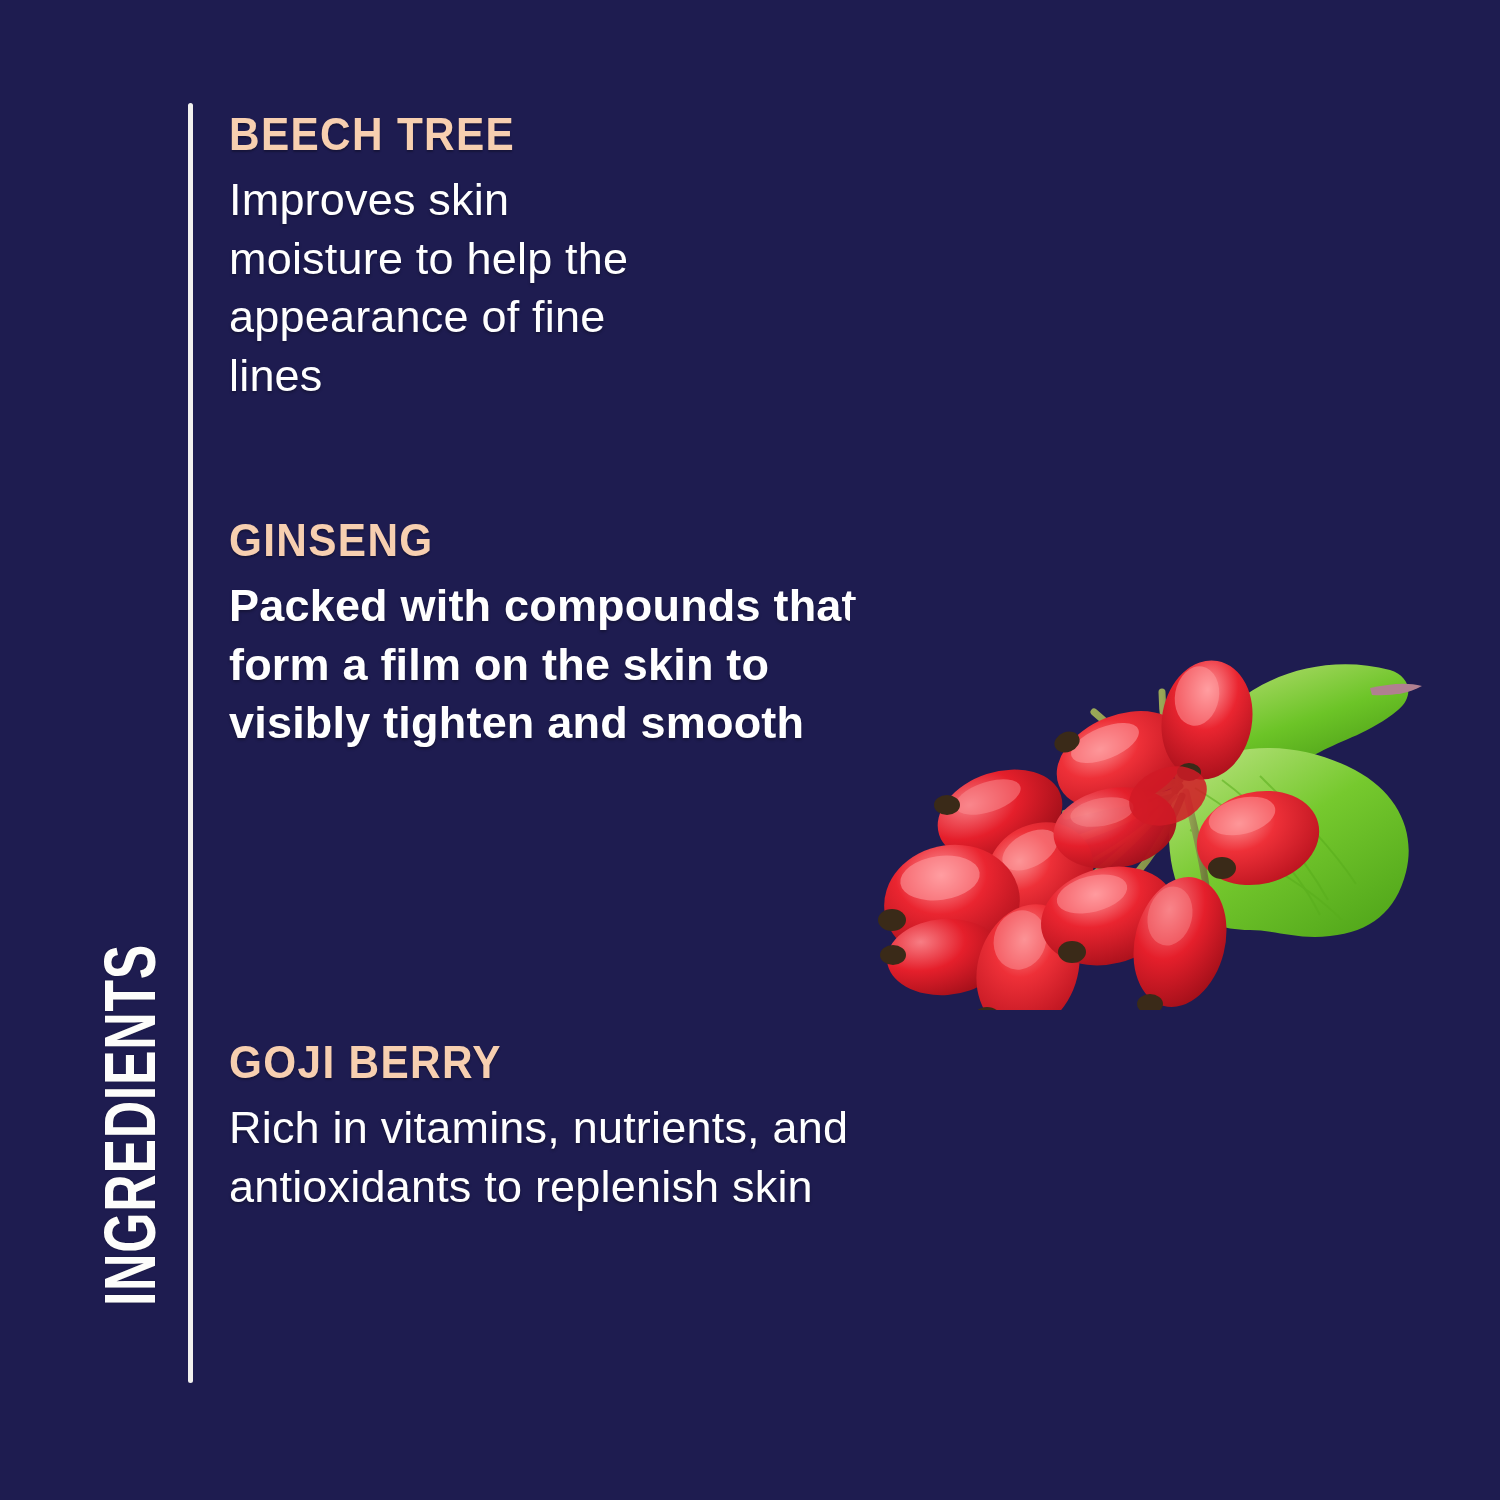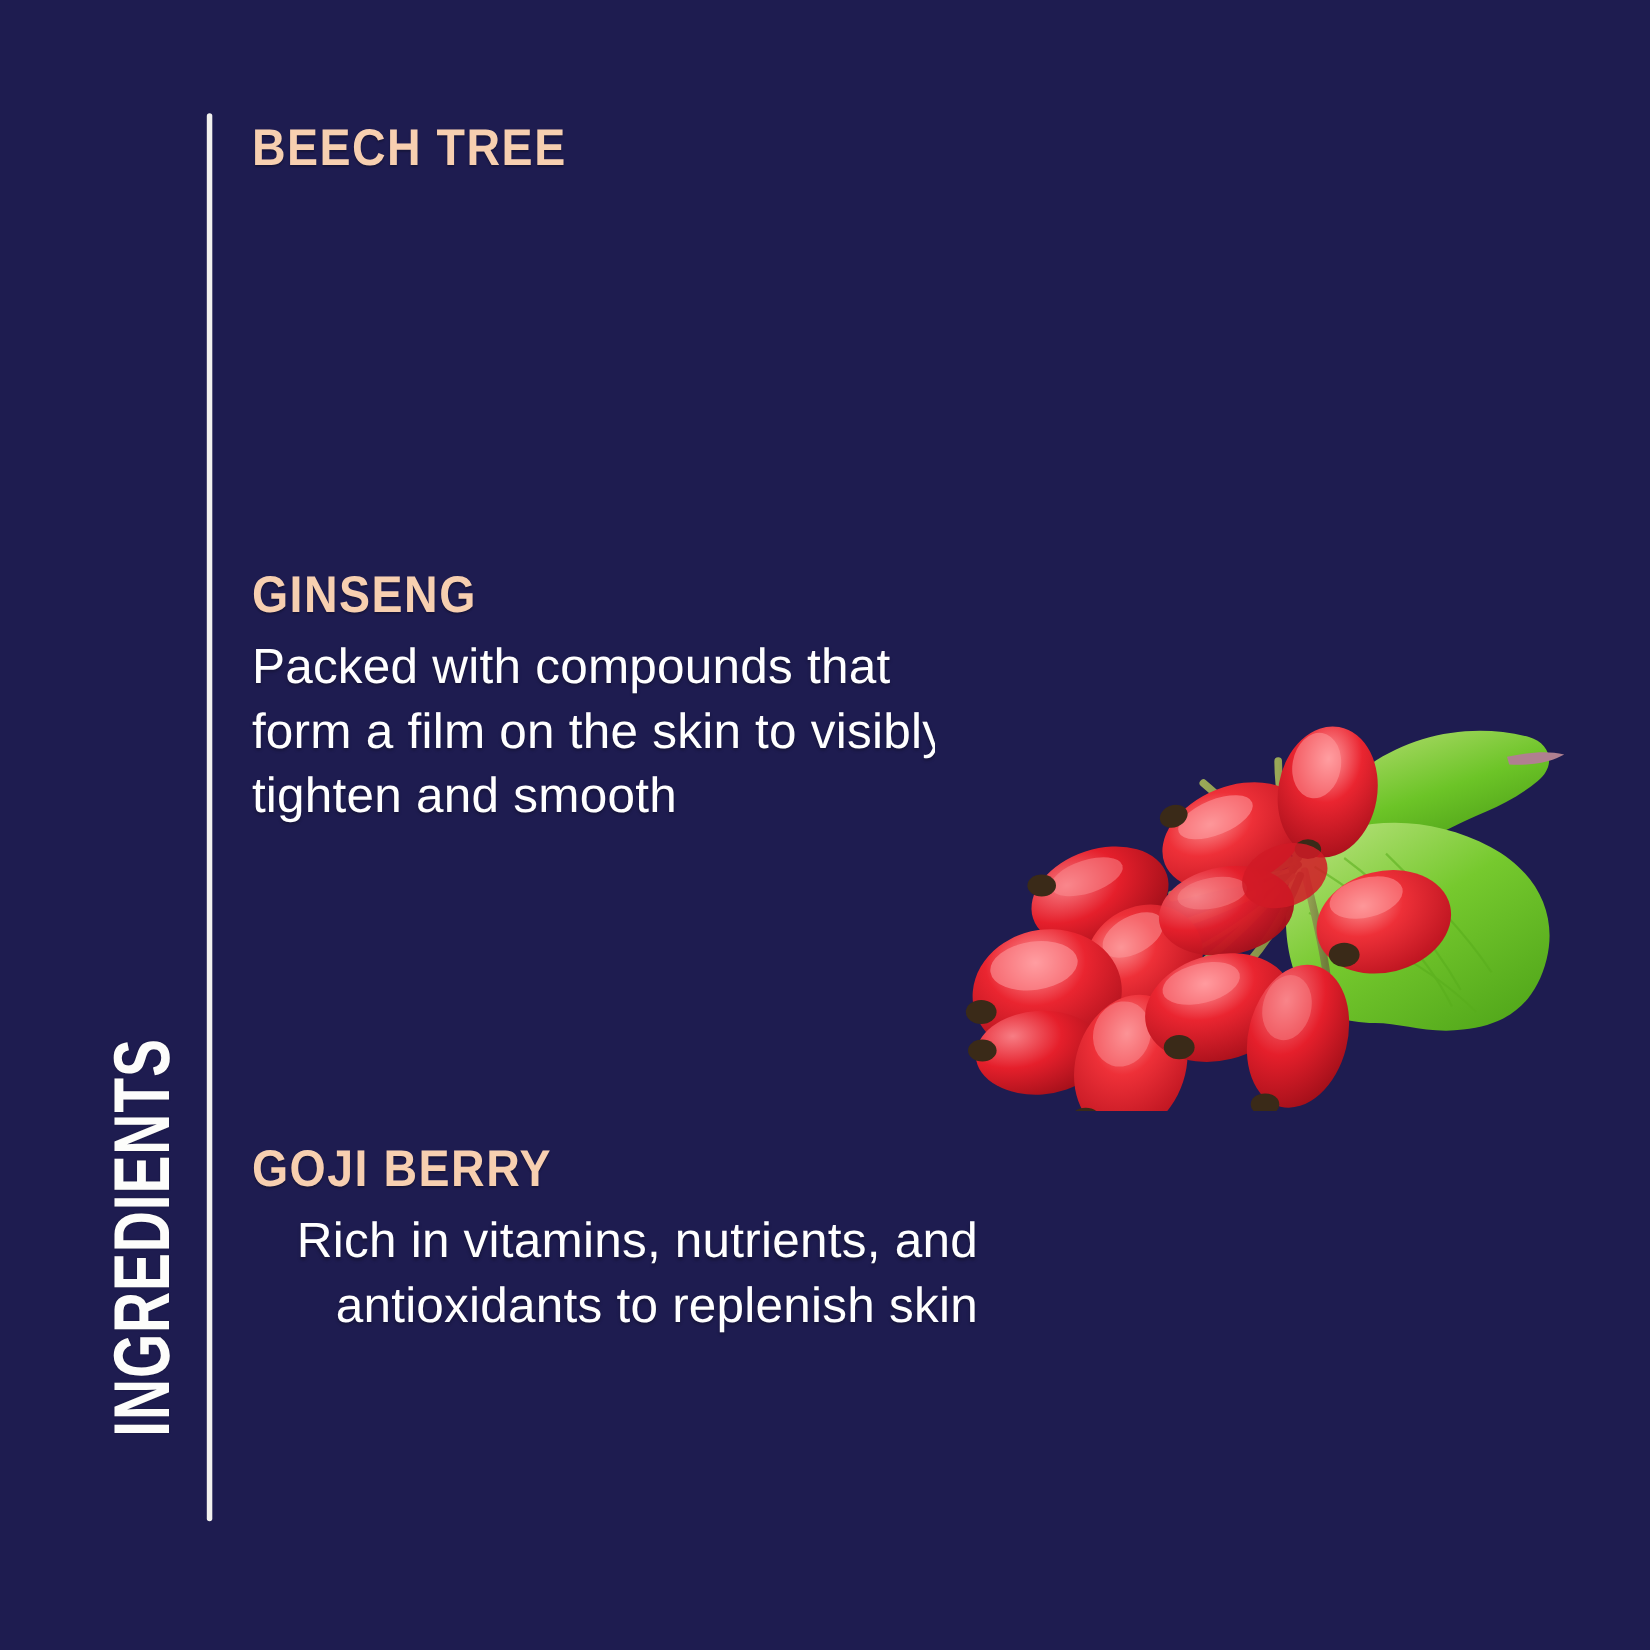--- a/index.html
+++ b/index.html
@@ -90,22 +90,22 @@
   .ingredient-desc {
     color: #ffffff;
     font-size: 45px;
     font-weight: 400;
     line-height: 1.30;
     margin: 0;
     letter-spacing: 0.2px;
     text-shadow: 0 2px 3px rgba(0,0,0,0.30);
   }
   .ingredient-desc.narrow { width: 400px; }
-  .ingredient-desc.wide   { width: 640px; }
-  .ingredient-desc.wide3  { width: 660px; text-align: right; }
+  .ingredient-desc.wide   { width: 640px; font-weight: bold; }
+  .ingredient-desc.wide3  { width: 660px; }
 
   
   .berry-figure {
     position: absolute;
     left: 850px;
     top: 600px;
     width: 590px;
     height: 410px;
   }
   .berry-figure svg { display:block; width:100%; height:100%; }
@@ -118,20 +118,21 @@
   <div class="vertical-label">
     <span class="txt">INGREDIENTS</span>
   </div>
 
   <div class="divider"></div>
 
   <div class="content">
 
     <div class="block b1">
       <div class="ingredient-title">BEECH TREE</div>
+      <p class="ingredient-desc narrow">Improves skin moisture to help the appearance of fine lines</p>
     </div>
 
     <div class="block b2">
       <div class="ingredient-title">GINSENG</div>
       <p class="ingredient-desc wide">Packed with compounds that form a film on the skin to visibly tighten and smooth</p>
     </div>
 
     <div class="block b3">
       <div class="ingredient-title">GOJI BERRY</div>
       <p class="ingredient-desc wide3">Rich in vitamins, nutrients, and antioxidants to replenish skin</p>

